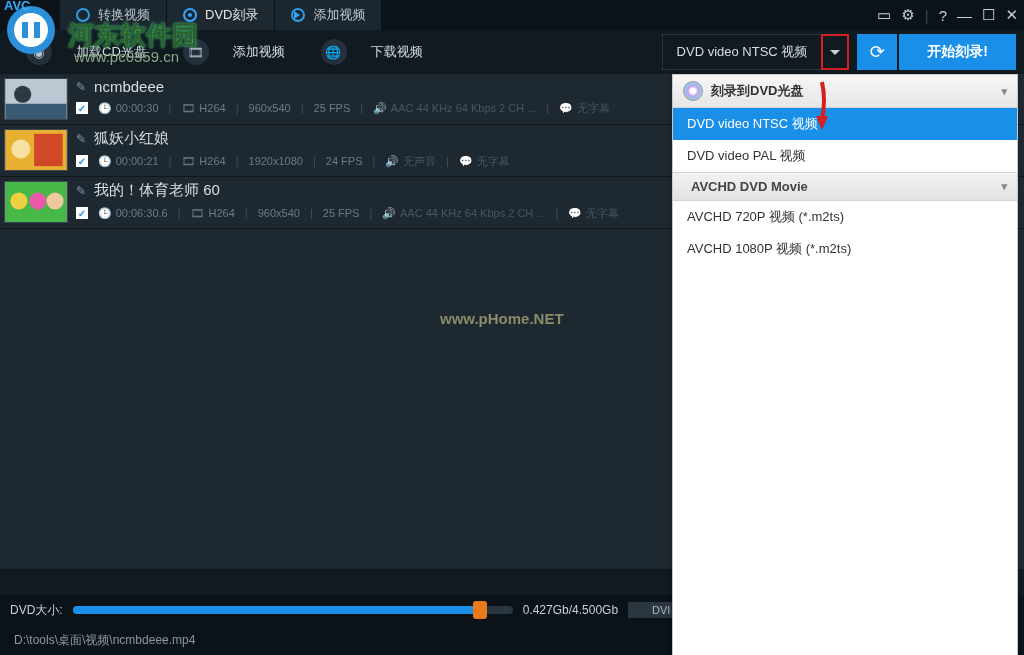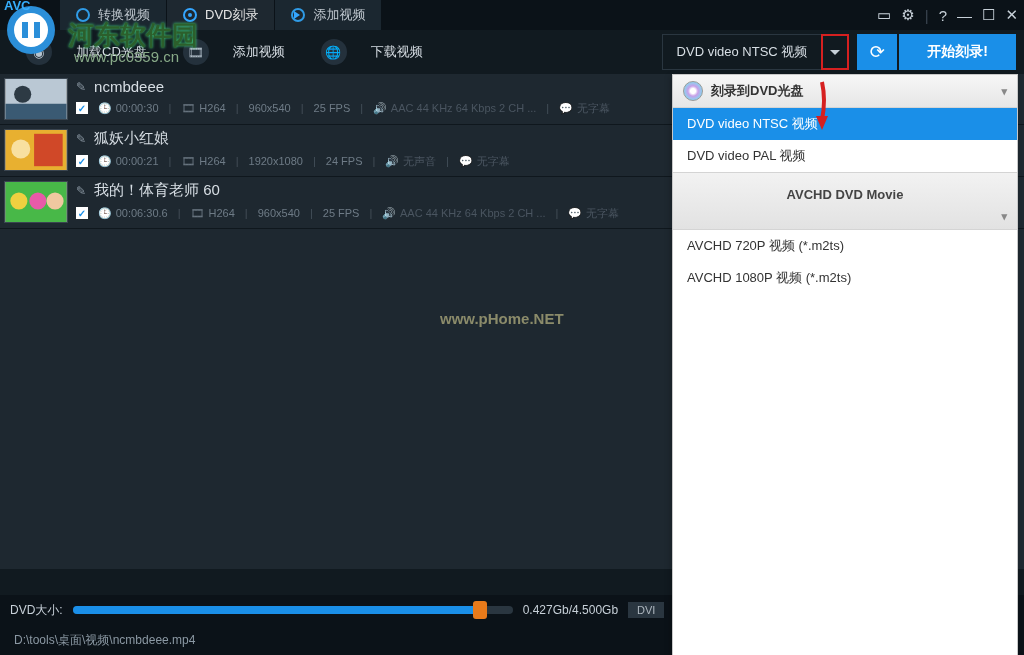--- a/index.html
+++ b/index.html
@@ -53,36 +53,36 @@
 .meta-sep { color: #444f59; }
 .muted { color: #4a5560; }
 
 
 .merge-bar { position: absolute; bottom: 60px; left: 0; right: 0; height: 26px; background: #111a20; display: flex; align-items: center; justify-content: flex-end; padding: 0 10px; font-size: 12px; color: #8b98a3; gap: 4px;}
 .dvd-size-bar { position: absolute; bottom: 30px; left: 0; right: 0; height: 30px; background: #0b1218; display: flex; align-items: center; padding: 0 10px; gap: 10px; font-size: 12px; }
 .size-track { flex: 0 0 440px; height: 8px; background: #2a3640; border-radius: 4px; position: relative; }
 .size-fill { position: absolute; left: 0; top: 0; bottom: 0; width: 92%; background: #1a8fe8; border-radius: 4px; }
 .size-knob { position: absolute; left: 91%; top: -5px; width: 14px; height: 18px; background: #e87a1a; border-radius: 3px; }
 .size-text { color: #c7d0d8; }
-.dvd-dd { background: #2a3640; color: #aeb7bf; padding: 2px 9px; font-size: 11px; }
+.dvd-dd { background: #2a3640; color: #aeb7bf; padding: 2px 24px; font-size: 11px; }
 
 .status-bar { position: absolute; bottom: 0; left: 0; right: 0; height: 30px; background: #0b1218; display: flex; align-items: center; padding: 0 14px; font-size: 12px; color: #8b98a3; }
 .status-right { margin-left: auto; display: flex; align-items: center; gap: 6px; }
 .upgrade-btn { background: #1a8fe8; color: #fff; padding: 3px 14px 3px 8px; display: flex; align-items: center; gap: 6px; border-radius: 2px; cursor: pointer; }
 .social { width: 26px; height: 22px; background: #2a3640; display: flex; align-items: center; justify-content: center; color: #8b98a3; font-size: 13px; cursor: pointer; border-radius: 2px;}
 .expand-btn { background: #2a3640; color: #c7d0d8; padding: 3px 8px; border-radius: 2px; cursor: pointer; font-weight: bold;}
 
 
 .dropdown { position: absolute; top: 74px; right: 6px; width: 346px; background: #fff; border: 1px solid #c8c8c8; font-size: 13px; z-index: 60; box-shadow: -2px 2px 6px rgba(0,0,0,.2); }
 .dd-header { background: linear-gradient(#f6f6f6,#e6e6e6); padding: 6px 10px; display: flex; align-items: center; gap: 8px; color: #333; font-weight: bold; border-bottom: 1px solid #d4d4d4; }
 .dd-header .dvd-ico { width: 20px; height: 20px; border-radius: 50%; background: radial-gradient(circle, #fff 20%, #c7a0e8 40%, #8ed0f0 70%, #ddd 85%); border: 1px solid #999; }
 .dd-header .chev { margin-left: auto; color: #888; font-size: 11px; }
 .dd-item { padding: 7px 14px; color: #333; cursor: pointer; }
 .dd-item.selected { background: #1a8fe8; color: #fff; }
-.dd-section { background: linear-gradient(#f2f2f2,#e2e2e2); padding: 6px 10px; display: flex; align-items: center; gap: 8px; color: #444; font-weight: bold; border-top: 1px solid #d4d4d4; border-bottom: 1px solid #d4d4d4; flex-direction: column; }
+.dd-section { background: linear-gradient(#f2f2f2,#e2e2e2); padding: 6px 10px; display: flex; align-items: center; gap: 8px; color: #444; font-weight: bold; border-top: 1px solid #d4d4d4; border-bottom: 1px solid #d4d4d4; }
 .dd-section .chev { margin-left: auto; color: #888; font-size: 11px; }
 .dd-body { min-height: 410px; }
 
 
 .red-arrow { position: absolute; top: 80px; right: 192px; z-index: 70; pointer-events: none; }
 .red-arrow svg { width: 20px; height: 56px; }
 
 
 .br-icons { position: absolute; right: 10px; bottom: 34px; display: flex; gap: 6px; z-index: 55; }
 .br-icons span { width: 18px; height: 18px; border: 1px solid #5d6a75; display: inline-flex; align-items: center; justify-content: center; font-size: 11px; color: #9aa4ad; cursor: pointer; background: #1b252d; }

